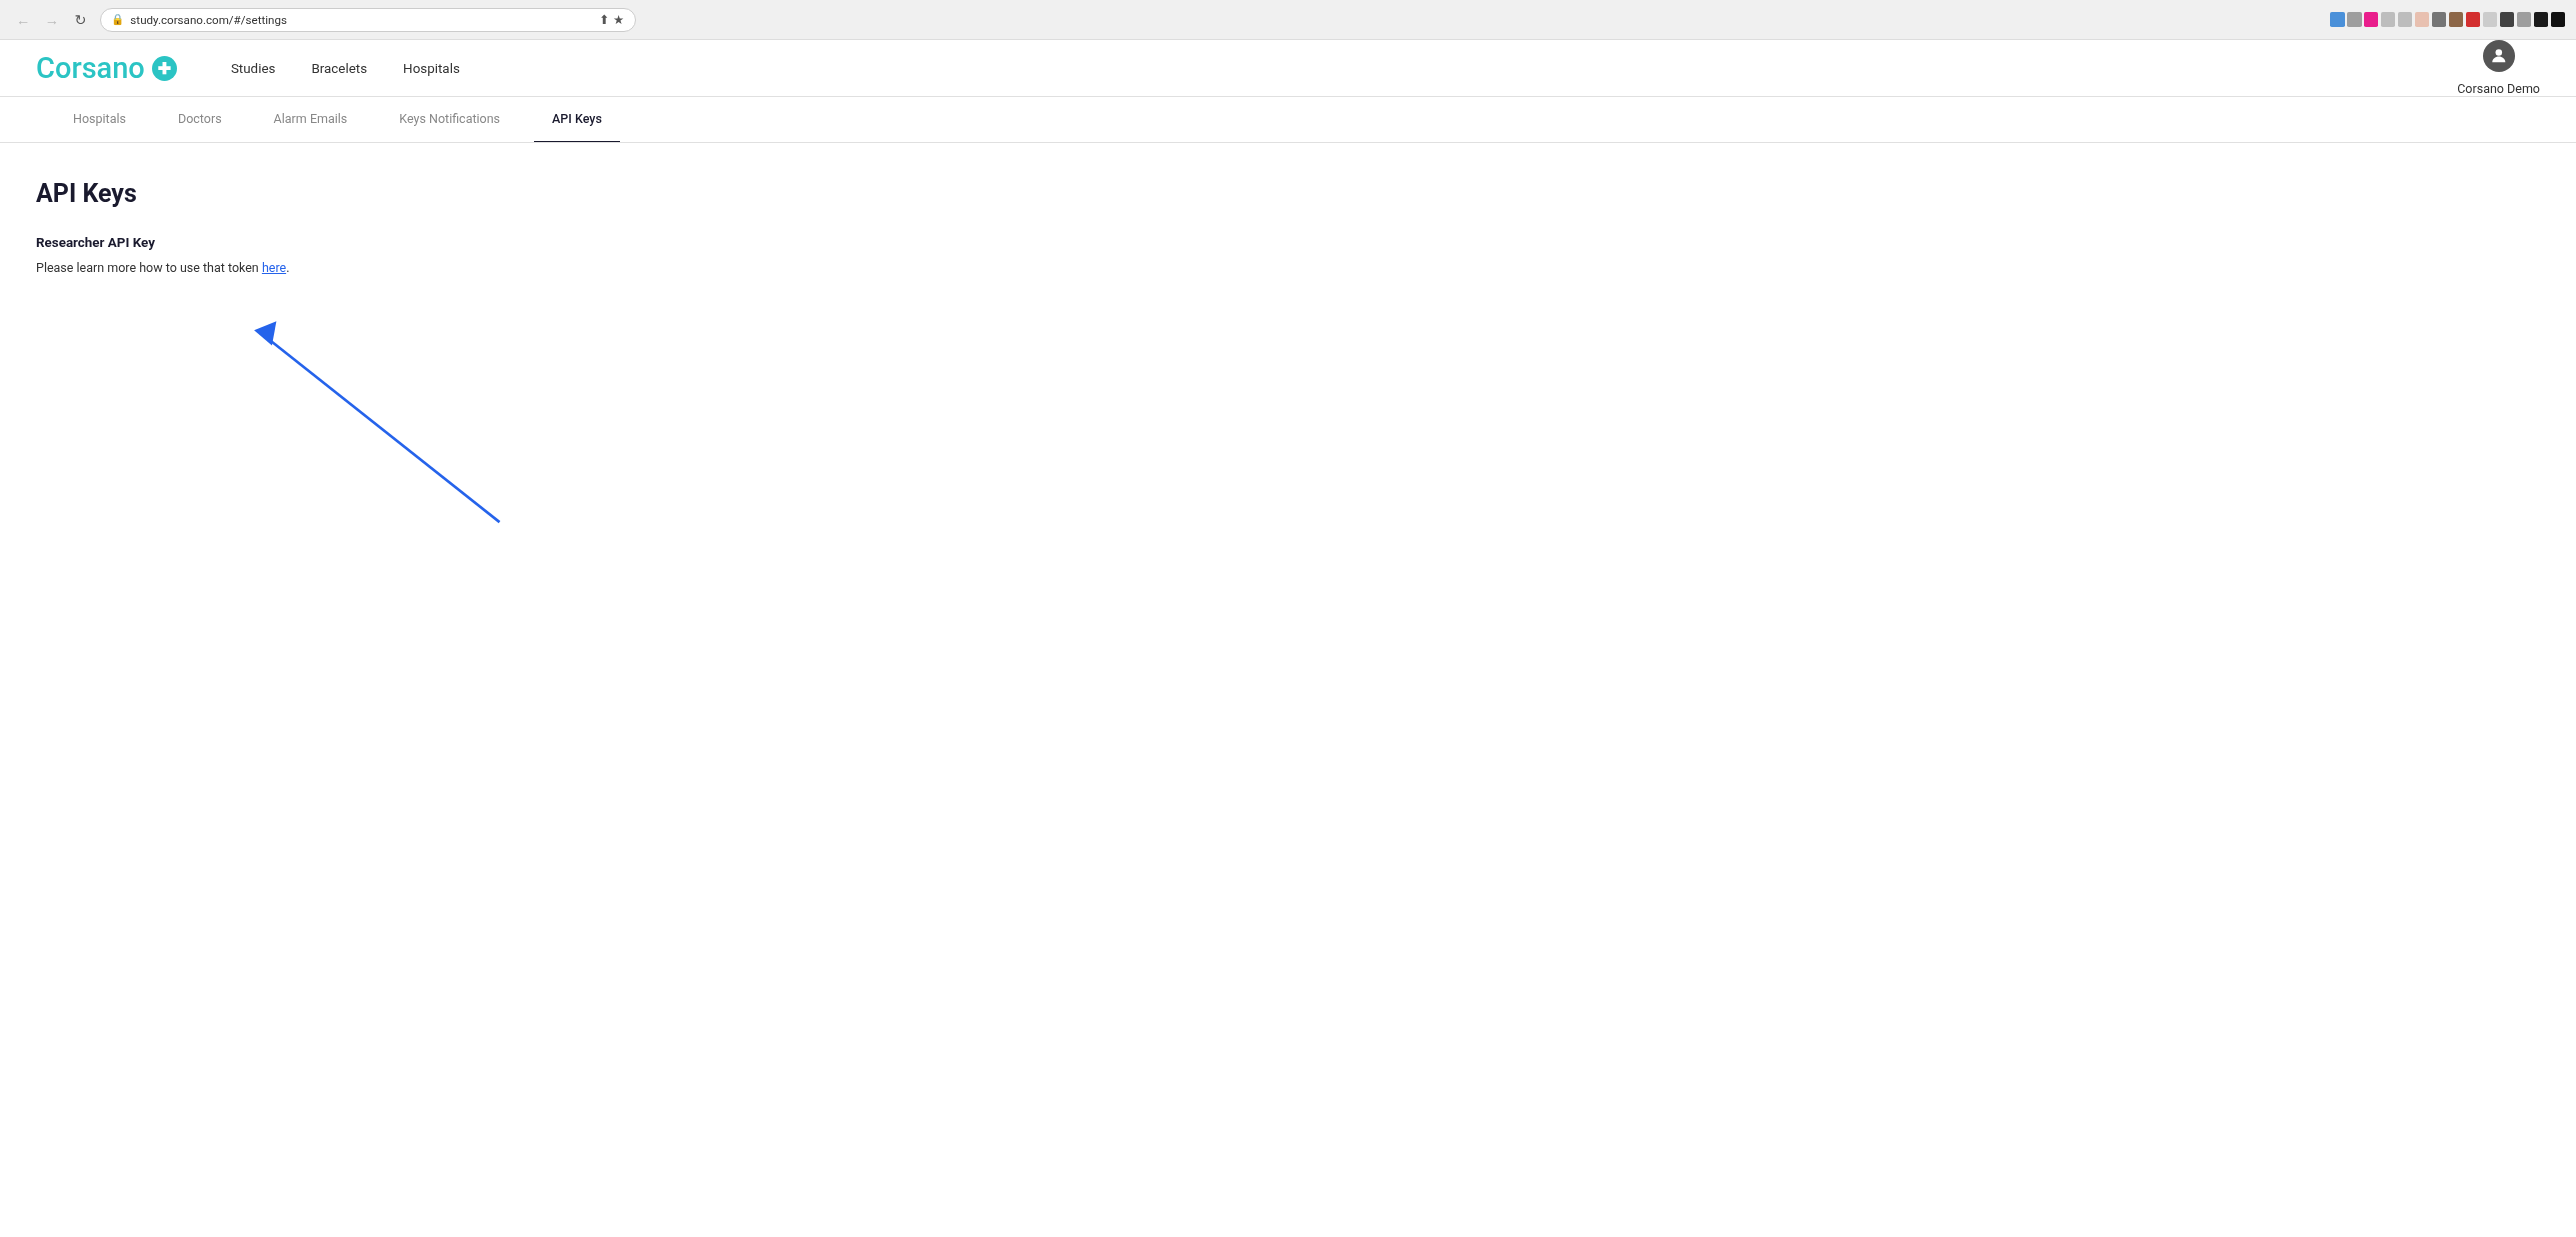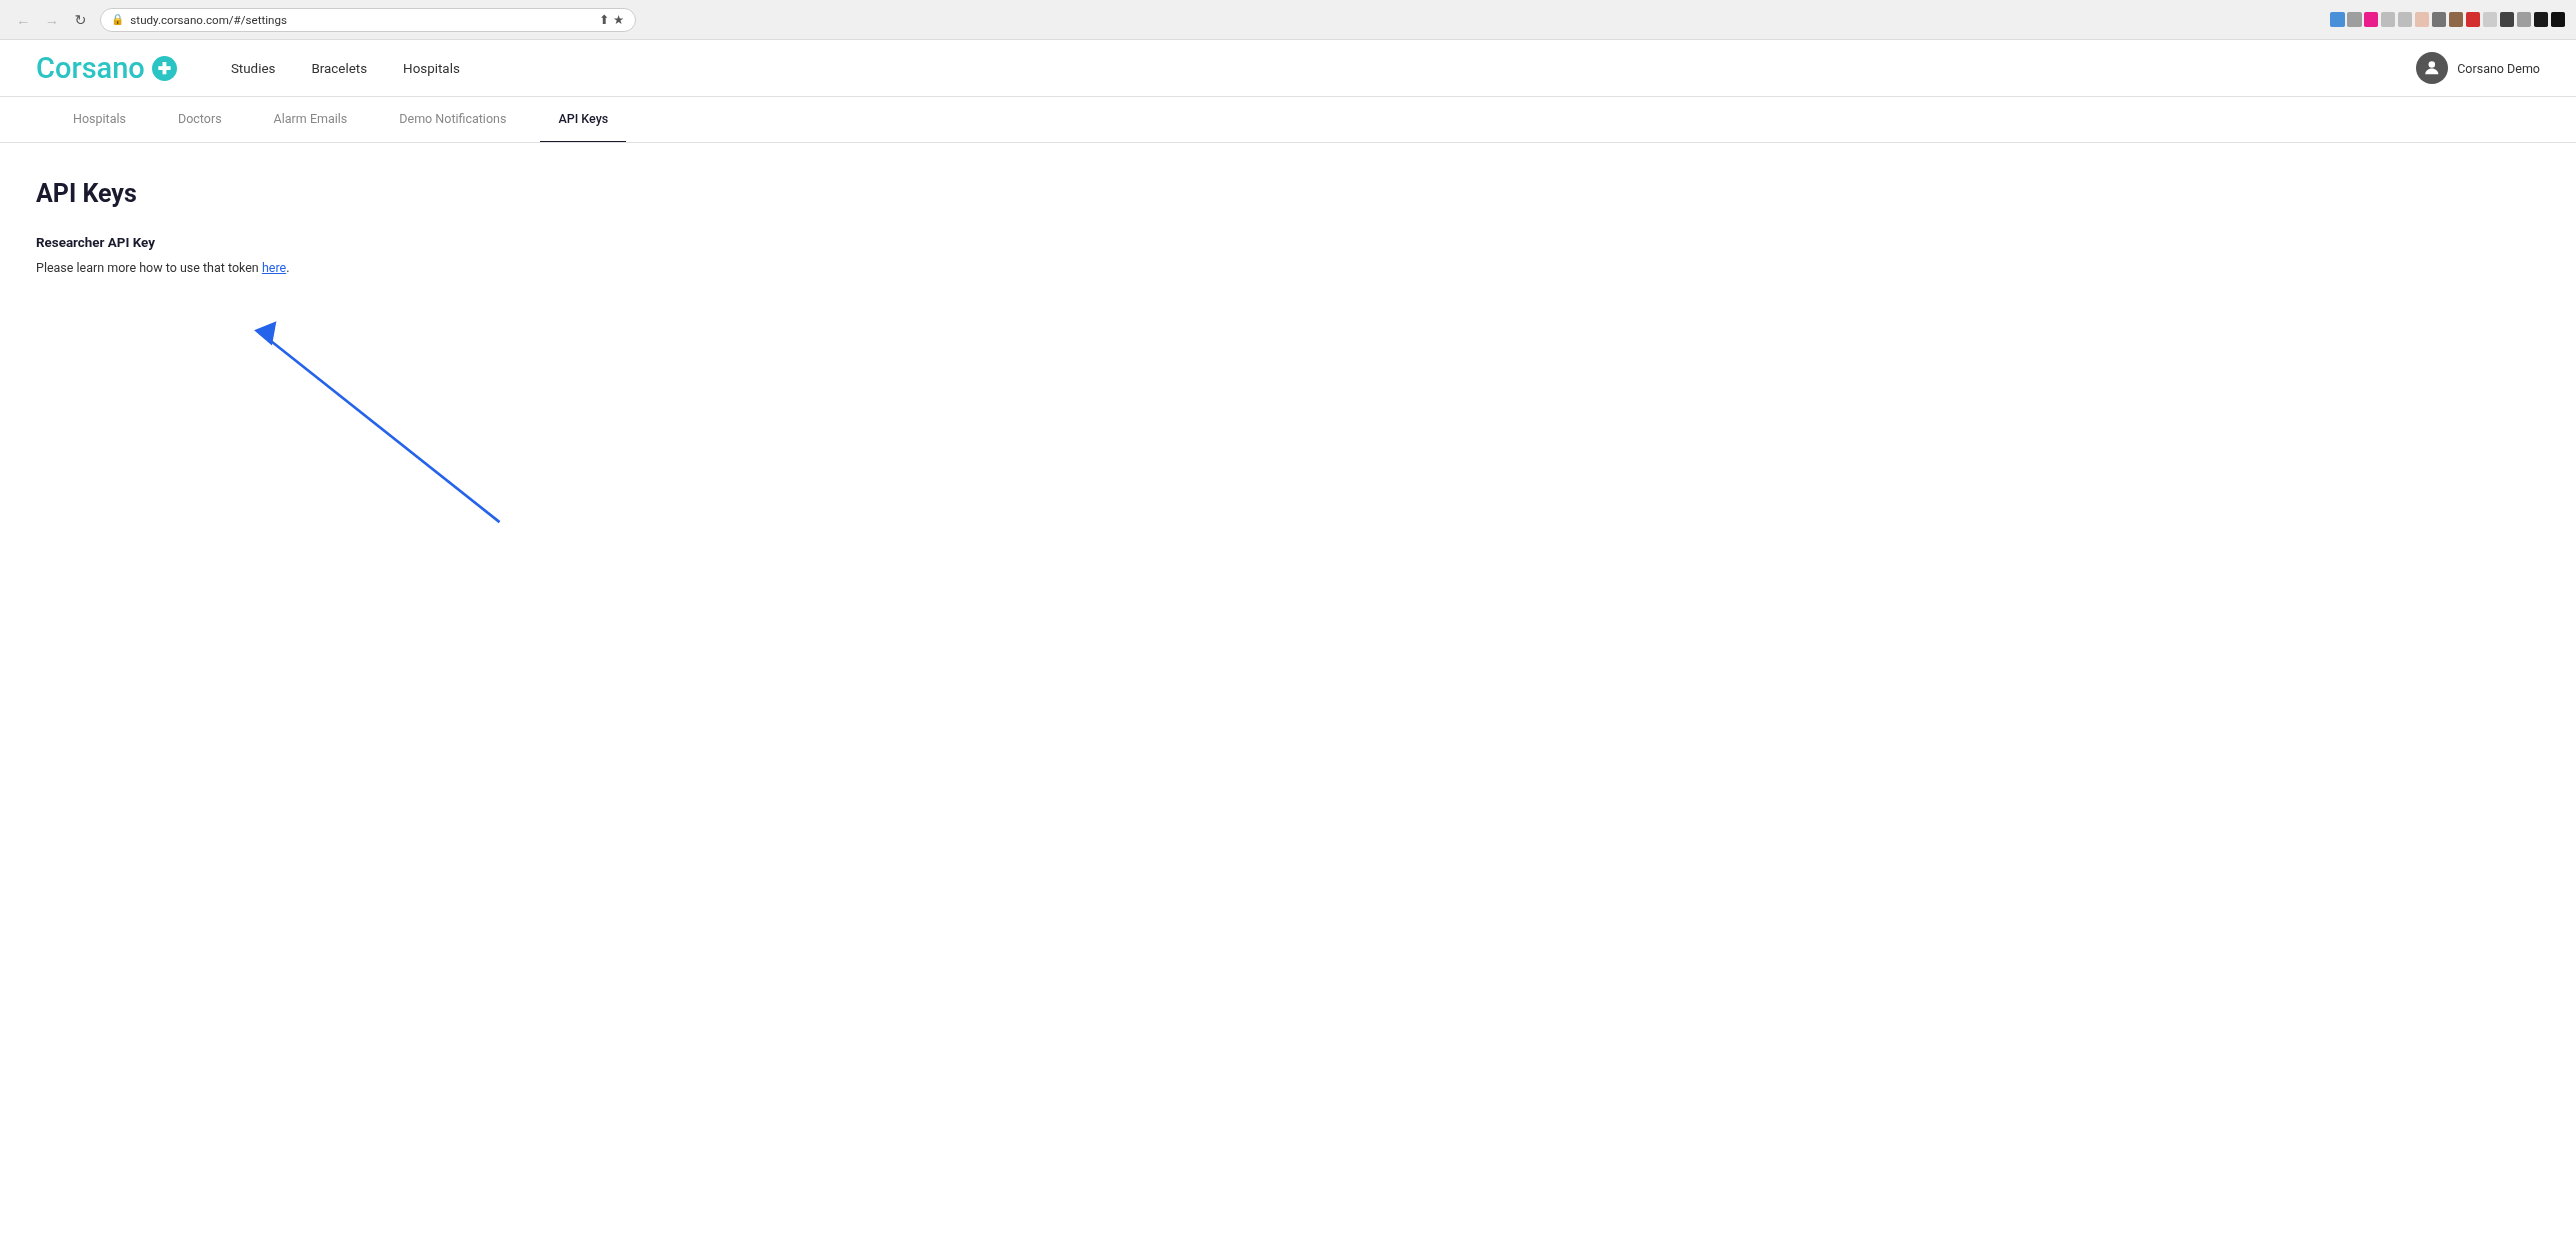--- a/index.html
+++ b/index.html
@@ -125,20 +125,21 @@
       font-size: 13.4px;
       color: #333;
       text-decoration: none;
       cursor: pointer;
     }
     .user-area {
       display: flex;
       align-items: center;
       gap: 9px;
       margin-left: auto;
+      flex-direction: column;
     }
     .user-avatar {
       width: 32px;
       height: 32px;
       border-radius: 50%;
       background: #555;
       display: flex;
       align-items: center;
       justify-content: center;
       color: white;
@@ -293,21 +294,21 @@
         </svg>
       </div>
       <span class="user-name">Corsano Demo</span>
     </div>
   </nav>
 
   <div class="settings-tabs">
     <a class="tab-item">Hospitals</a>
     <a class="tab-item">Doctors</a>
     <a class="tab-item">Alarm Emails</a>
-    <a class="tab-item">Demo Notifications</a>
+    <a class="tab-item">Keys Notifications</a>
     <a class="tab-item active">API Keys</a>
   </div>
 
   <div class="main-content">
     <h1 class="page-title">API Keys</h1>
 
     <div class="section-label">Researcher API Key</div>
 
 
     <p class="help-text">

